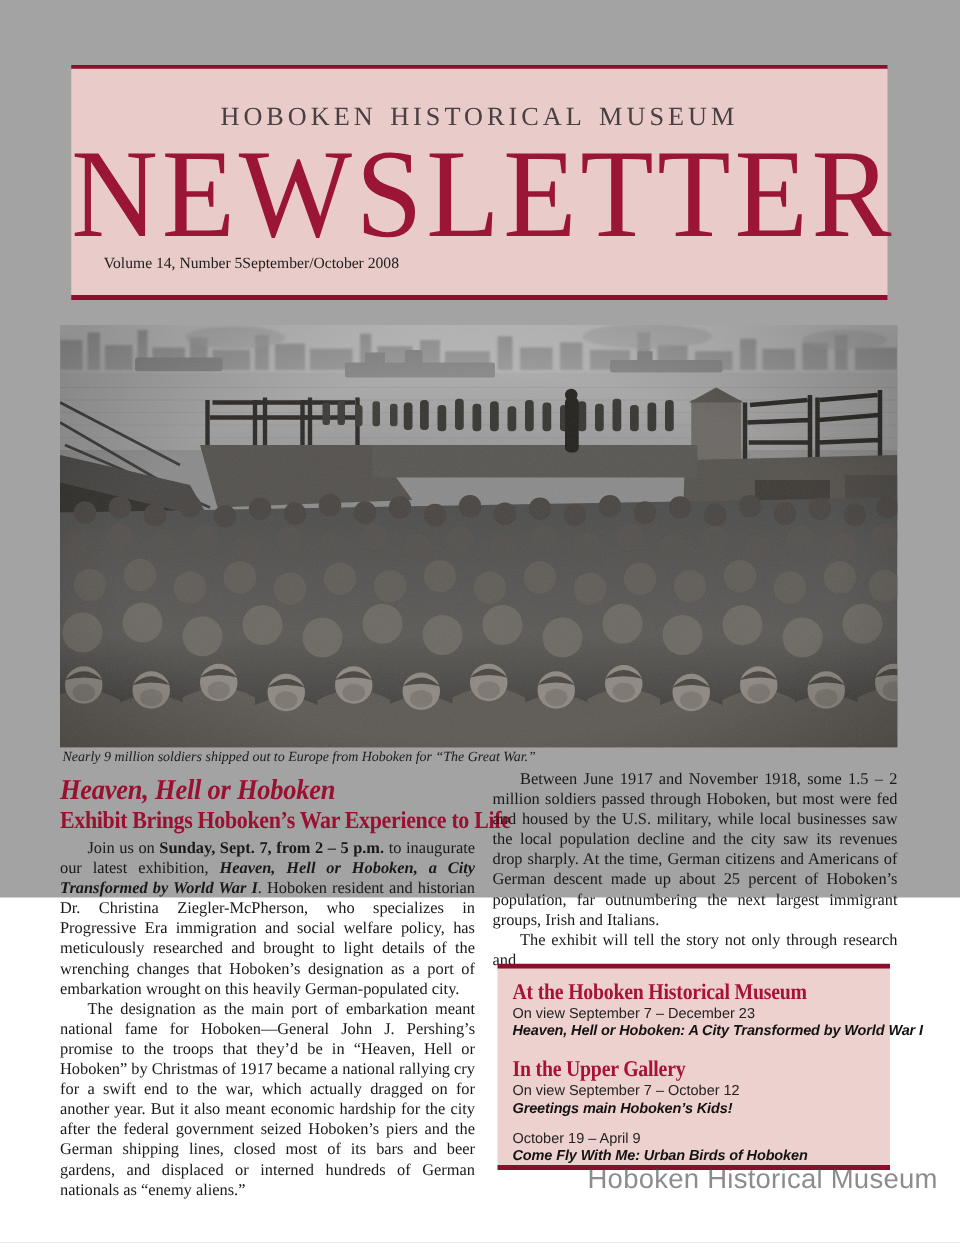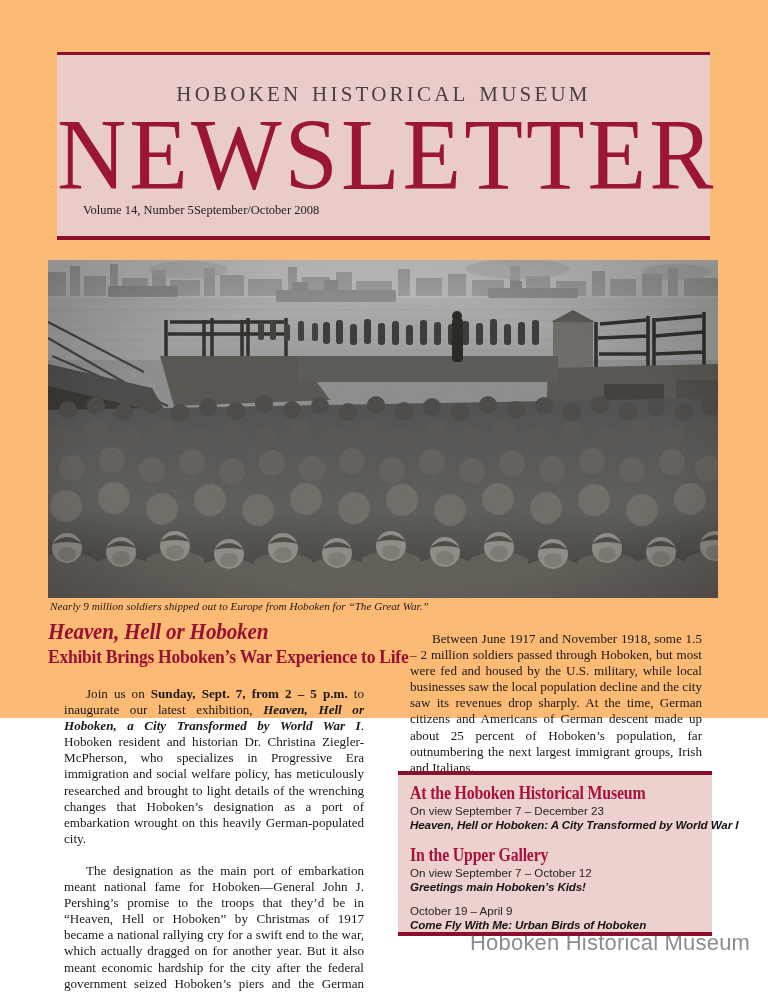--- a/index.html
+++ b/index.html
@@ -13,21 +13,21 @@
     position: relative;
     font-family: "Liberation Serif", serif;
     overflow: hidden;
   }
 
   .page {
     position: absolute;
     left: 0; top: 0;
     width: 768px;
     height: 718px;
-    background: #fdba74;
+    background: #a3a3a3;
   }
 
   
   .masthead {
     position: absolute;
     left: 57px;
     top: 55px;
     width: 653px;
     height: 184px;
     background: #e9ccca;
@@ -169,21 +169,21 @@
     position: absolute;
     left: 394px;
     top: 615px;
     width: 324px;
     font-size: 13.1px;
     line-height: 16.1px;
     text-align: justify;
     color: #1a1818;
   }
   .col-left p, .col-right p {
-    margin: 16px;
+    margin: 0;
     text-indent: 22px;
   }
   .col-left b, .col-right b { font-weight: bold; }
   .bi { font-weight: bold; font-style: italic; }
 
   
   .sidebox {
     position: absolute;
     left: 398px;
     top: 775px;

